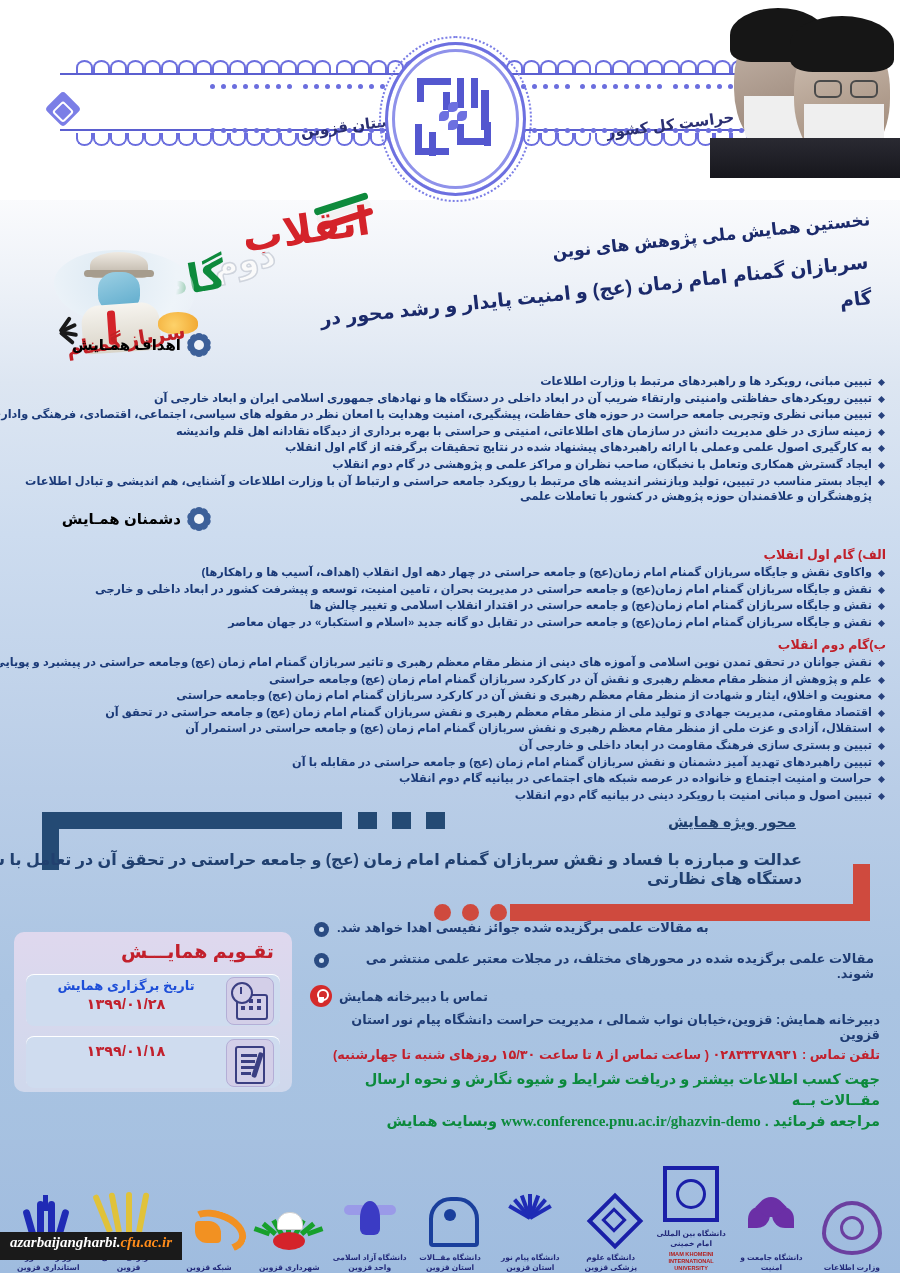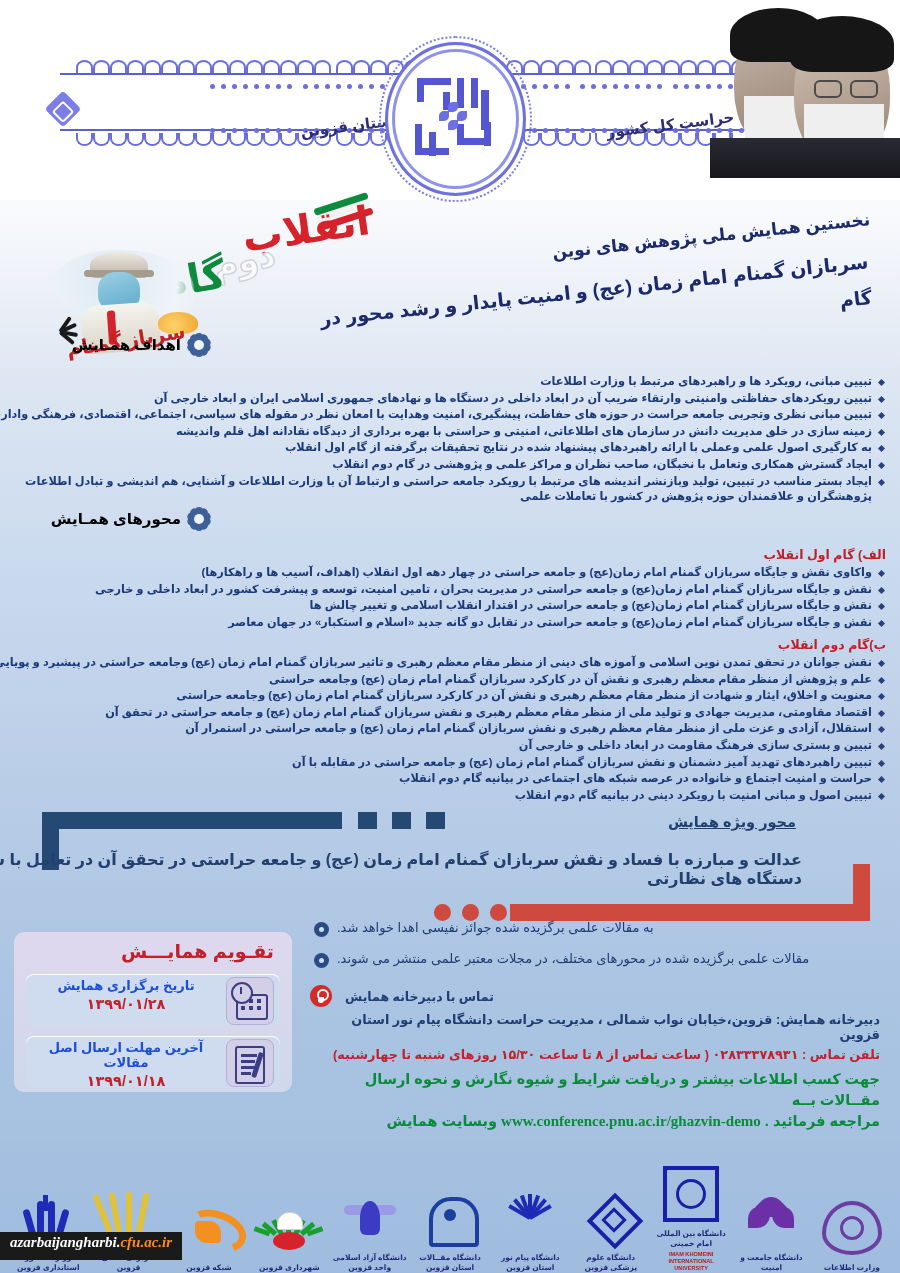--- a/index.html
+++ b/index.html
@@ -124,21 +124,21 @@
   .sp-red-tail{position:absolute;left:853px;top:52px;width:17px;height:57px;background:#cf4a3e;}
   .sp-red-dot{position:absolute;top:92px;width:17px;height:17px;border-radius:50%;background:#cf4a3e;}
   .sp-label{position:absolute;right:28px;top:2px;color:#20406e;font-size:14.5px;font-weight:700;
     text-decoration:underline;direction:rtl;}
   .sp-text{position:absolute;right:22px;top:38px;width:850px;text-align:right;color:#21406f;
     font-size:16px;font-weight:700;direction:rtl;}
 
   
   .notes{position:absolute;right:26px;top:920px;width:560px;direction:rtl;text-align:right;}
   .note{display:flex;align-items:flex-start;gap:8px;justify-content:flex-end;margin-bottom:14px;}
-  .note .txt{color:#1f3c73;font-size:13px;font-weight:400;}
+  .note .txt{color:#1f3c73;font-size:13px;font-weight:700;}
   .note .dot{width:15px;height:15px;border-radius:50%;background:#2a4b82;flex:0 0 auto;margin-top:2px;position:relative;}
   .note .dot:after{content:"";position:absolute;left:5px;top:5px;width:5px;height:5px;border-radius:50%;background:#cfe0f2;}
 
   
   .cal{position:absolute;left:14px;top:932px;width:278px;height:160px;
     background:linear-gradient(180deg,#dfd8ee,#cfd8ec);border-radius:10px;}
   .cal-title{position:absolute;right:18px;top:8px;color:#c2202c;font-size:19px;font-weight:700;
     letter-spacing:1px;direction:rtl;}
   .cal-row{position:absolute;left:12px;width:254px;height:52px;background:#cfdcef;border-radius:8px;
     box-shadow:0 1px 0 #fff inset;}
@@ -152,21 +152,21 @@
   .ic-cal-grid i{position:absolute;width:4px;height:4px;background:#3b3f82;}
   .ic-clock{position:absolute;left:4px;top:4px;width:18px;height:18px;border:2px solid #3b3f82;border-radius:50%;background:#d3cfe8;z-index:2;}
   .ic-clock:after{content:"";position:absolute;left:7px;top:3px;width:2px;height:7px;background:#3b3f82;}
   .ic-doc{position:absolute;left:8px;top:6px;width:26px;height:34px;border:2px solid #3b3f82;border-radius:3px;}
   .ic-doc i{position:absolute;left:4px;height:2.5px;background:#3b3f82;}
   .ic-pen{position:absolute;left:28px;top:12px;width:5px;height:26px;background:#3b3f82;
     transform:rotate(18deg);border-radius:2px;}
 
   
   .contact{position:absolute;right:20px;top:985px;width:570px;direction:rtl;text-align:right;}
-  .contact-head{display:flex;align-items:center;gap:13px;justify-content:flex-end;}
+  .contact-head{display:flex;align-items:center;gap:7px;justify-content:flex-end;}
   .contact-head .label{color:#1f3c73;font-size:12.5px;font-weight:700;}
   .pin{width:22px;height:22px;border-radius:50%;background:#d42a2a;position:relative;flex:0 0 auto;}
   .pin:after{content:"";position:absolute;left:7px;top:4px;width:8px;height:8px;border-radius:50%;
     border:2.5px solid #fff;}
   .pin:before{content:"";position:absolute;left:8px;top:12px;width:6px;height:6px;background:#fff;border-radius:0 0 3px 3px;}
   .c-line{color:#1f3c73;font-size:12.8px;font-weight:700;margin-top:5px;}
   .c-line.red{color:#c2202c;}
   .c-green{color:#0c8a3c;font-size:14.5px;font-weight:700;margin-top:7px;line-height:1.45;}
   .c-url{font-family:"Liberation Serif",serif;font-size:15px;color:#0c8a3c;direction:ltr;display:inline-block;}
 
@@ -366,21 +366,21 @@
 
 <div class="sec-head" style="right:690px;top:508px;">
   <span class="gear">
     <i class="pet" style="transform:rotate(0deg)"></i>
       <i class="pet" style="transform:rotate(36deg)"></i>
     <i class="pet" style="transform:rotate(72deg)"></i>
       <i class="pet" style="transform:rotate(108deg)"></i>
     <i class="pet" style="transform:rotate(144deg)"></i>
       <i class="hole"></i>
   </span>
-  <span class="label">محورهای همـایش</span>
+  <span class="label">دشمنان همـایش</span>
 </div>
 
 <div class="bullets" style="right:14px;top:542px;width:872px;">
   <div class="sub-title">الف) گام اول انقلاب</div>
   <ul>
     <li>واکاوی نقش و جایگاه  سربازان گمنام امام زمان(عج) و جامعه حراستی در چهار دهه اول انقلاب (اهداف، آسیب ها و راهکارها)</li>
     <li>نقش و جایگاه  سربازان گمنام امام زمان(عج) و جامعه حراستی در مدیریت بحران ، تامین امنیت، توسعه و پیشرفت کشور در ابعاد داخلی و خارجی</li>
     <li>نقش و جایگاه سربازان گمنام امام زمان(عج) و جامعه حراستی در اقتدار انقلاب اسلامی و تغییر چالش ها</li>
     <li>نقش و جایگاه سربازان گمنام امام زمان(عج) و جامعه حراستی در تقابل دو گانه جدید «اسلام و استکبار» در جهان معاصر</li>
   </ul>
@@ -452,21 +452,20 @@
     <div class="cal-icon">
       <div class="ic-doc">
         <i style="top:6px;width:16px"></i>
           <i style="top:12px;width:14px"></i>
           <i style="top:18px;width:16px"></i>
         <i style="top:24px;width:10px"></i>
       </div>
       <div class="ic-pen"></div>
     </div>
     <div class="cal-txt">
-      <div class="lbl">آخرین مهلت ارسال اصل مقالات</div>
       <div class="val">۱۳۹۹/۰۱/۱۸</div>
     </div>
   </div>
 </div>
 
 <div class="contact">
   <div class="contact-head">
     <span class="label">تماس با دبیرخانه همایش</span>
     <span class="pin"></span>
   </div>

